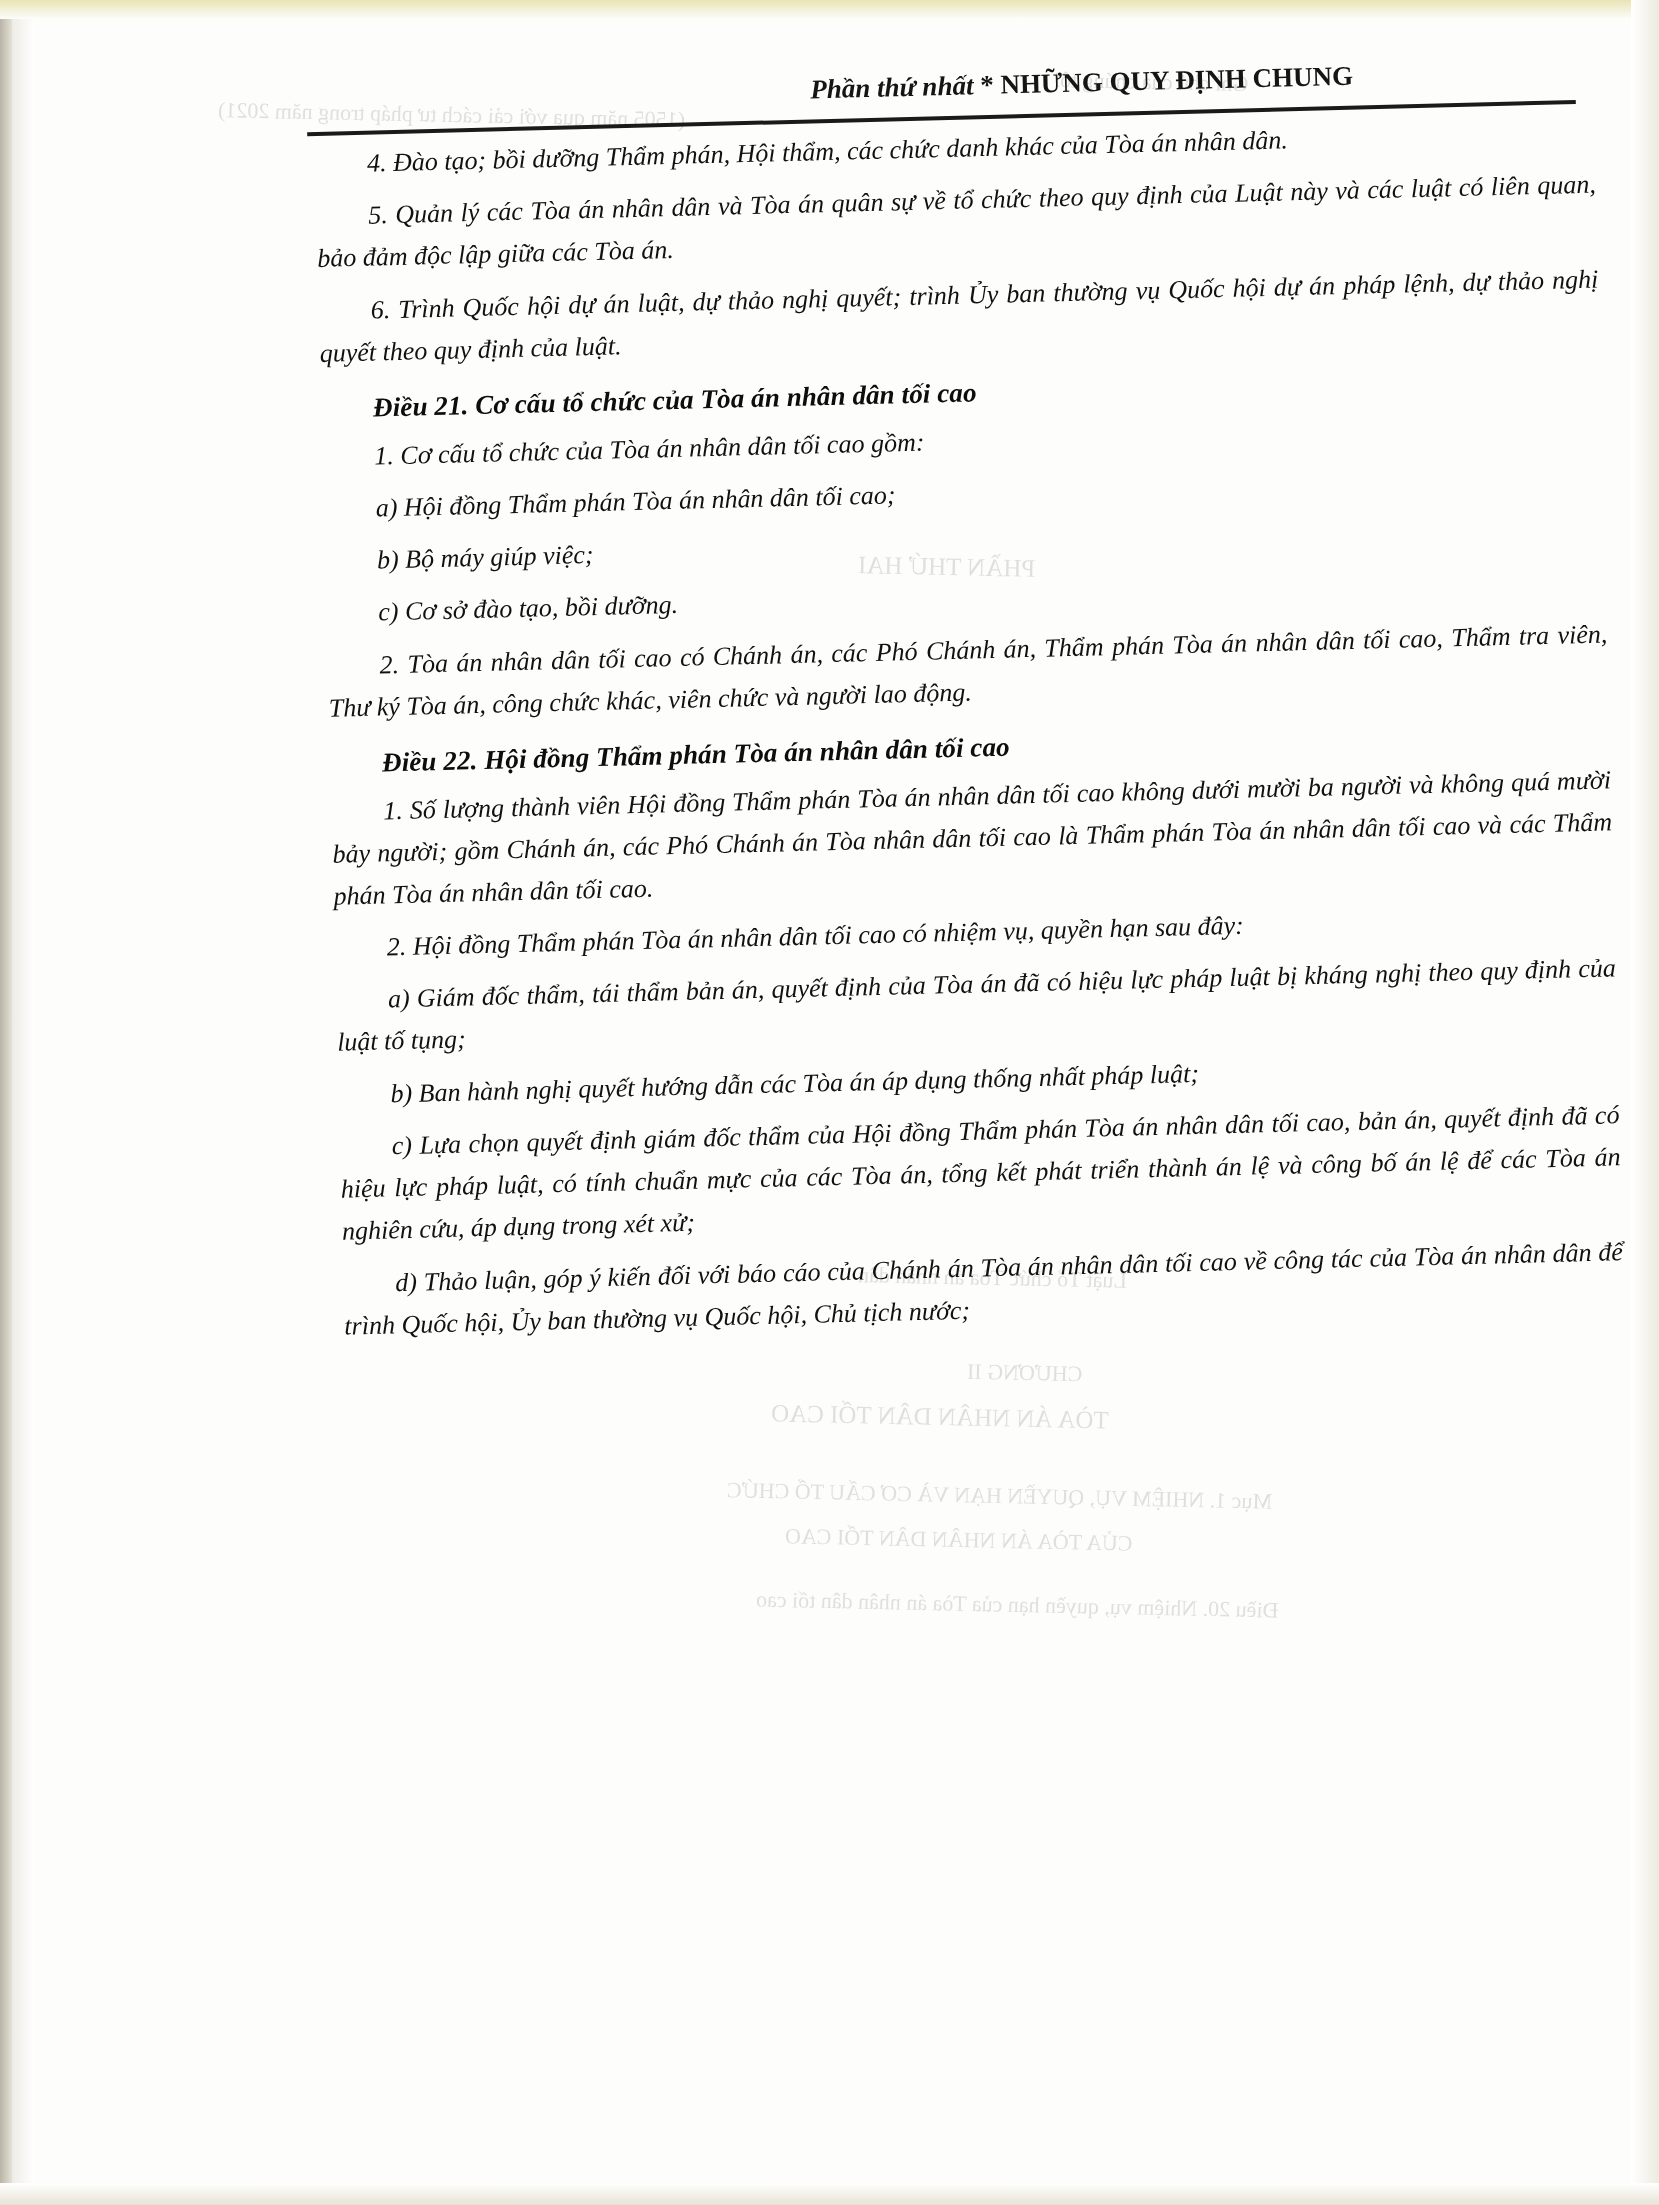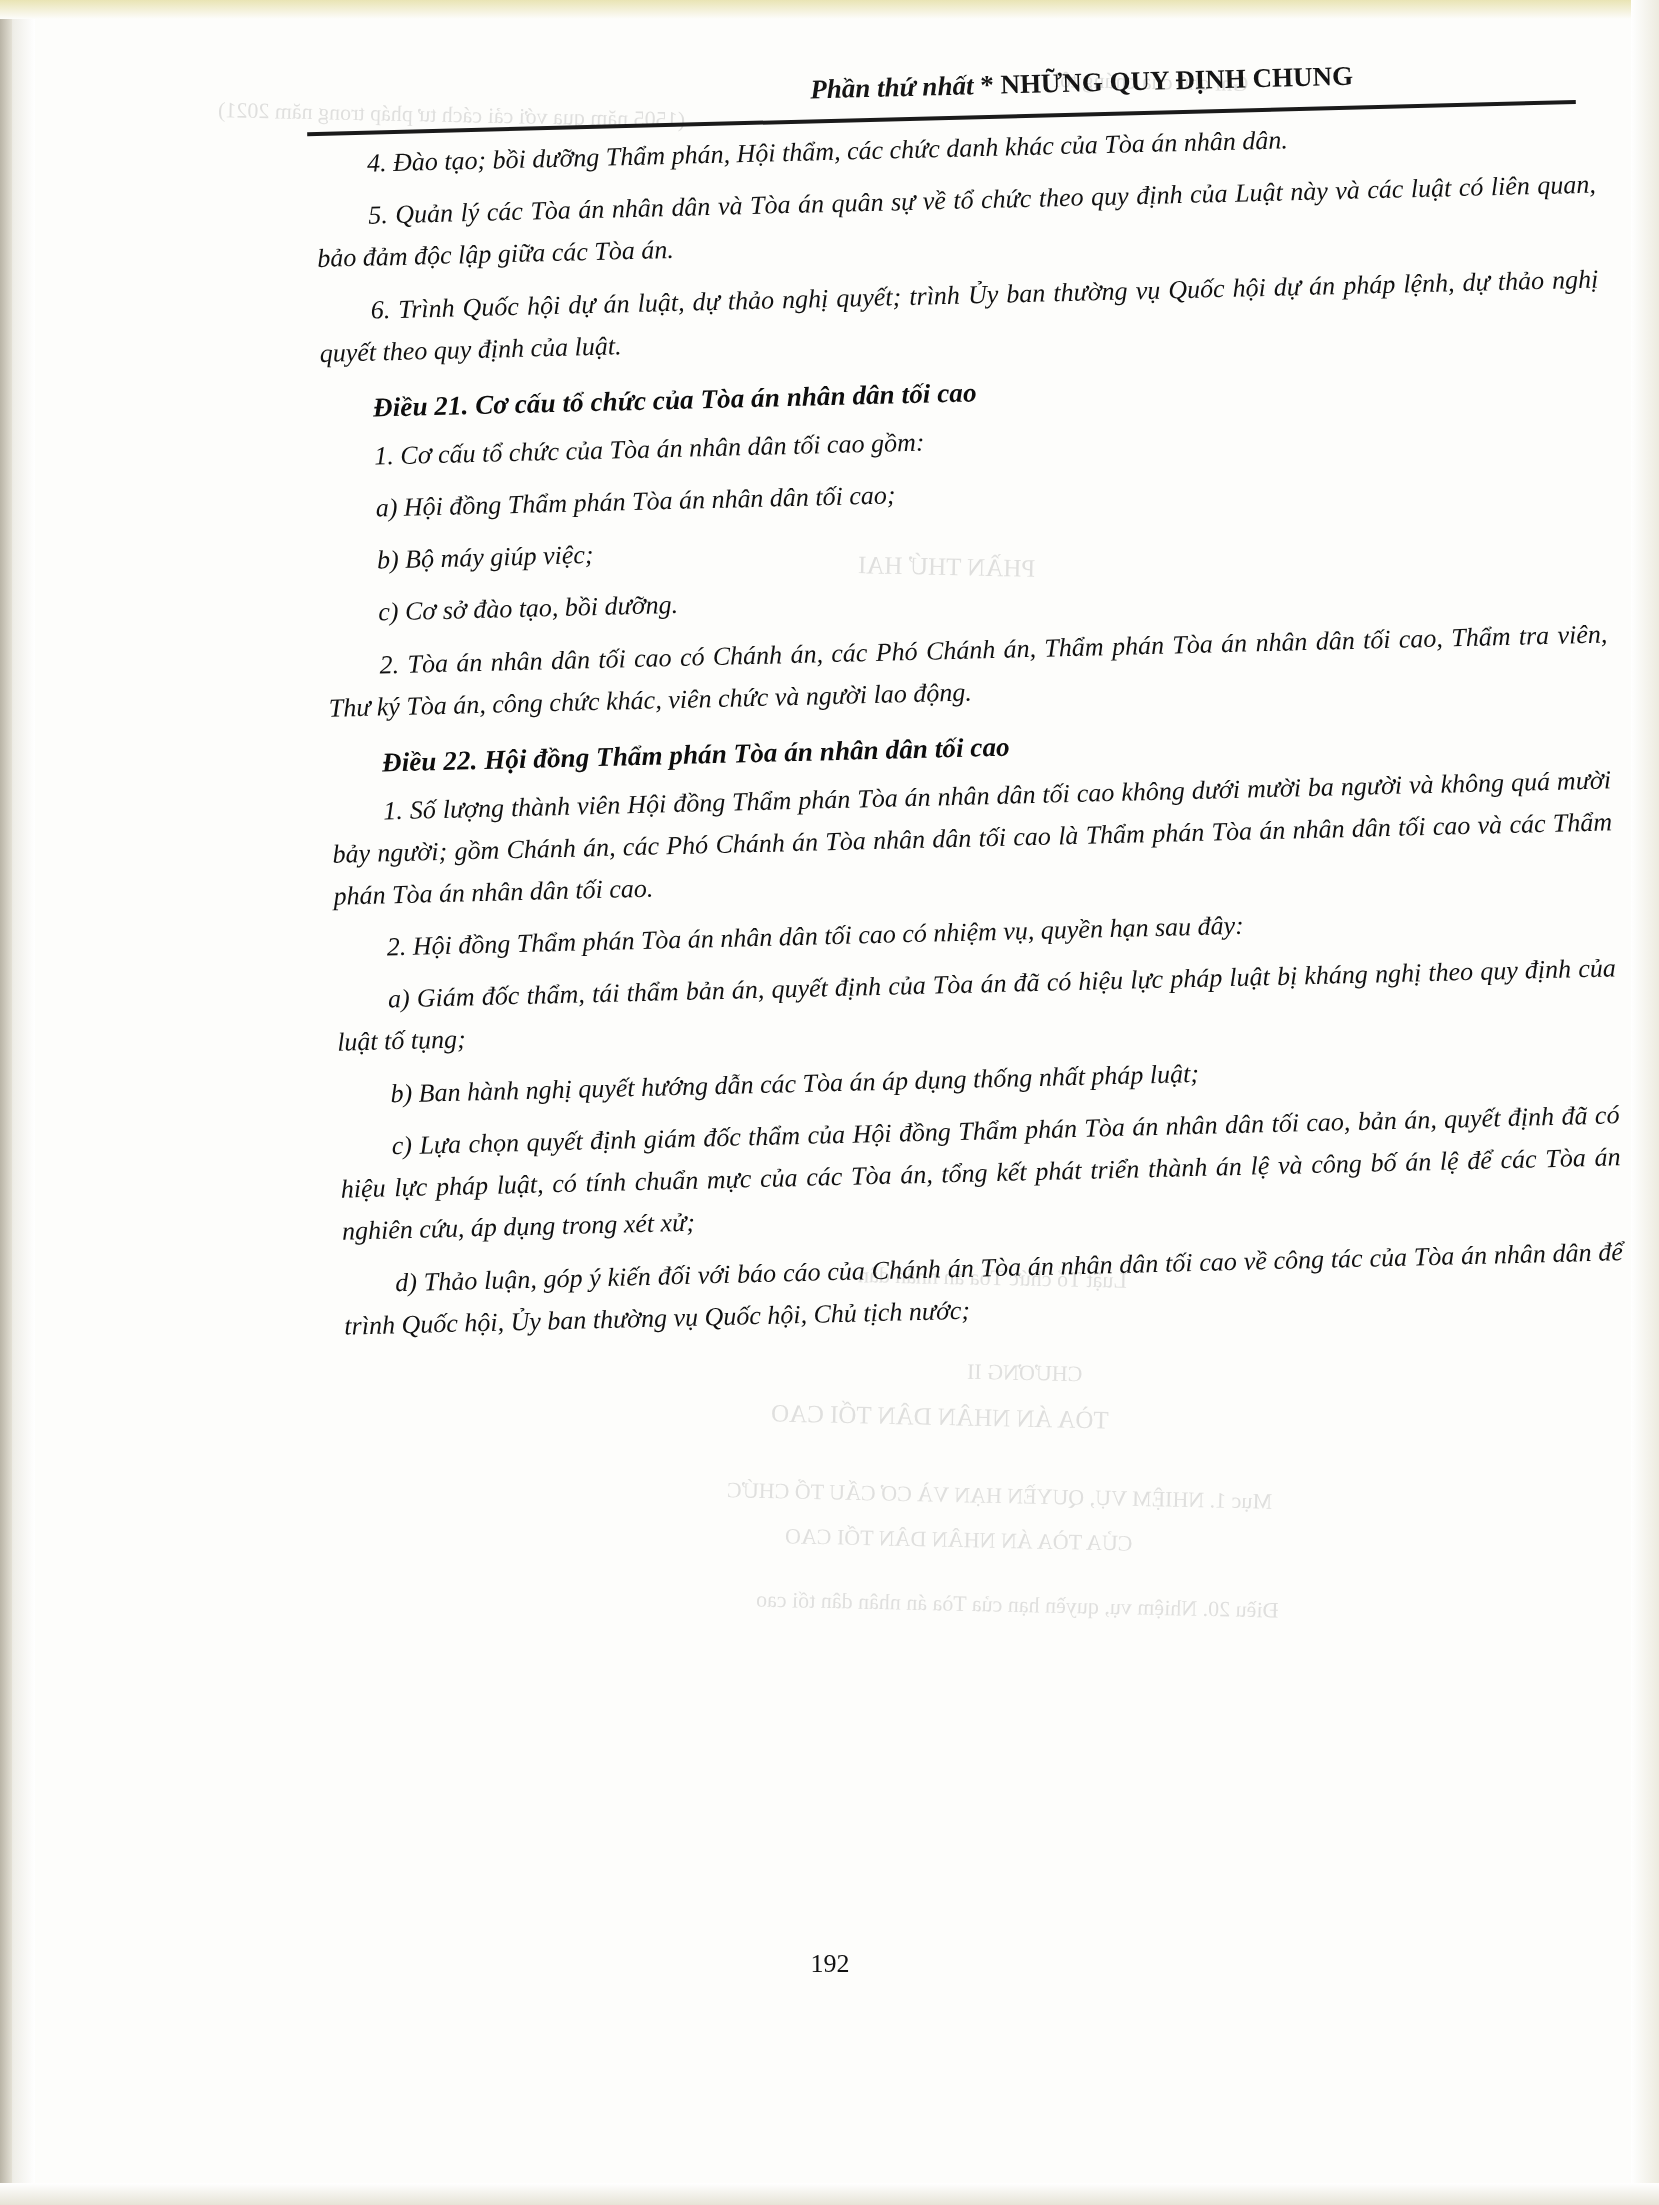--- a/index.html
+++ b/index.html
@@ -178,16 +178,15 @@
     <h2 class="article">Điều 22. Hội đồng Thẩm phán Tòa án nhân dân tối cao</h2>
     <p class="para">1. Số lượng thành viên Hội đồng Thẩm phán Tòa án nhân dân tối cao không dưới mười ba người và không quá mười bảy người; gồm Chánh án, các Phó Chánh án Tòa nhân dân tối cao là Thẩm phán Tòa án nhân dân tối cao và các Thẩm phán Tòa án nhân dân tối cao.</p>
     <p class="para">2. Hội đồng Thẩm phán Tòa án nhân dân tối cao có nhiệm vụ, quyền hạn sau đây:</p>
     <p class="para">a) Giám đốc thẩm, tái thẩm bản án, quyết định của Tòa án đã có hiệu lực pháp luật bị kháng nghị theo quy định của luật tố tụng;</p>
     <p class="para">b) Ban hành nghị quyết hướng dẫn các Tòa án áp dụng thống nhất pháp luật;</p>
     <p class="para">c) Lựa chọn quyết định giám đốc thẩm của Hội đồng Thẩm phán Tòa án nhân dân tối cao, bản án, quyết định đã có hiệu lực pháp luật, có tính chuẩn mực của các Tòa án, tổng kết phát triển thành án lệ và công bố án lệ để các Tòa án nghiên cứu, áp dụng trong xét xử;</p>
     <p class="para">d) Thảo luận, góp ý kiến đối với báo cáo của Chánh án Tòa án nhân dân tối cao về công tác của Tòa án nhân dân để trình Quốc hội, Ủy ban thường vụ Quốc hội, Chủ tịch nước;</p>
 
   </div>
 
-  <div class="page-number">192</div>
 
 </div>
 
 
 </body></html>

